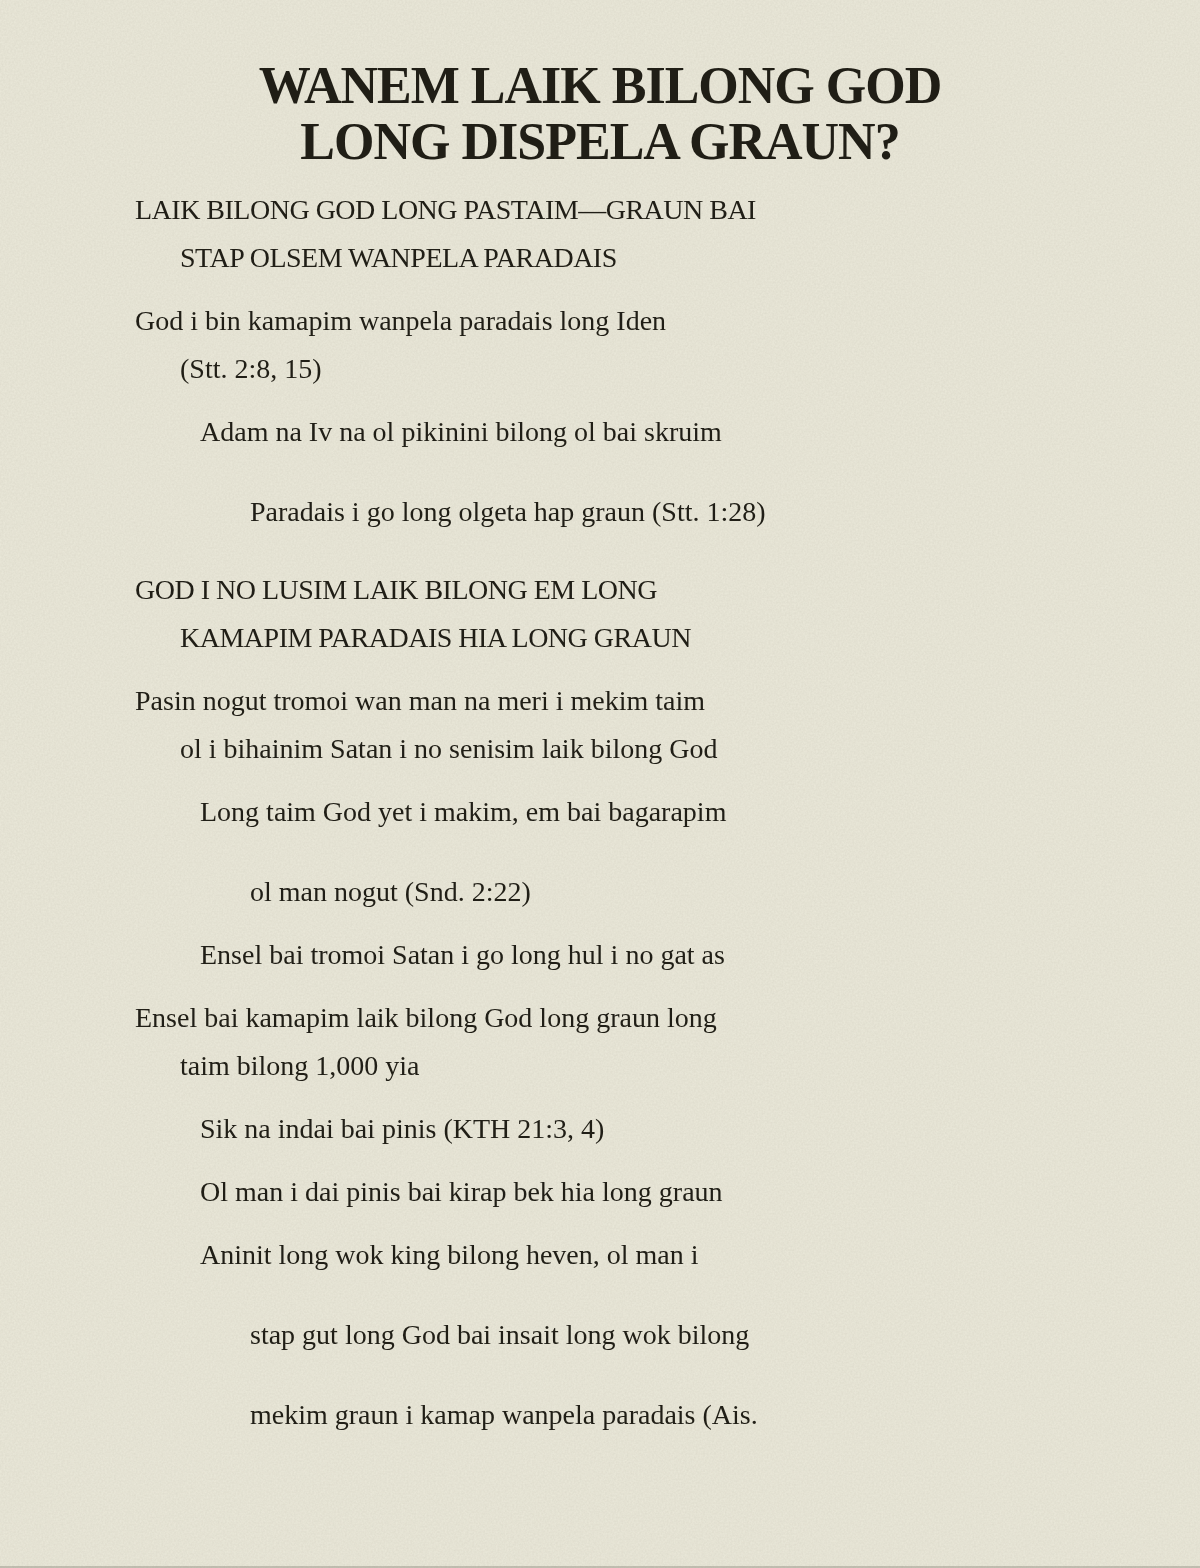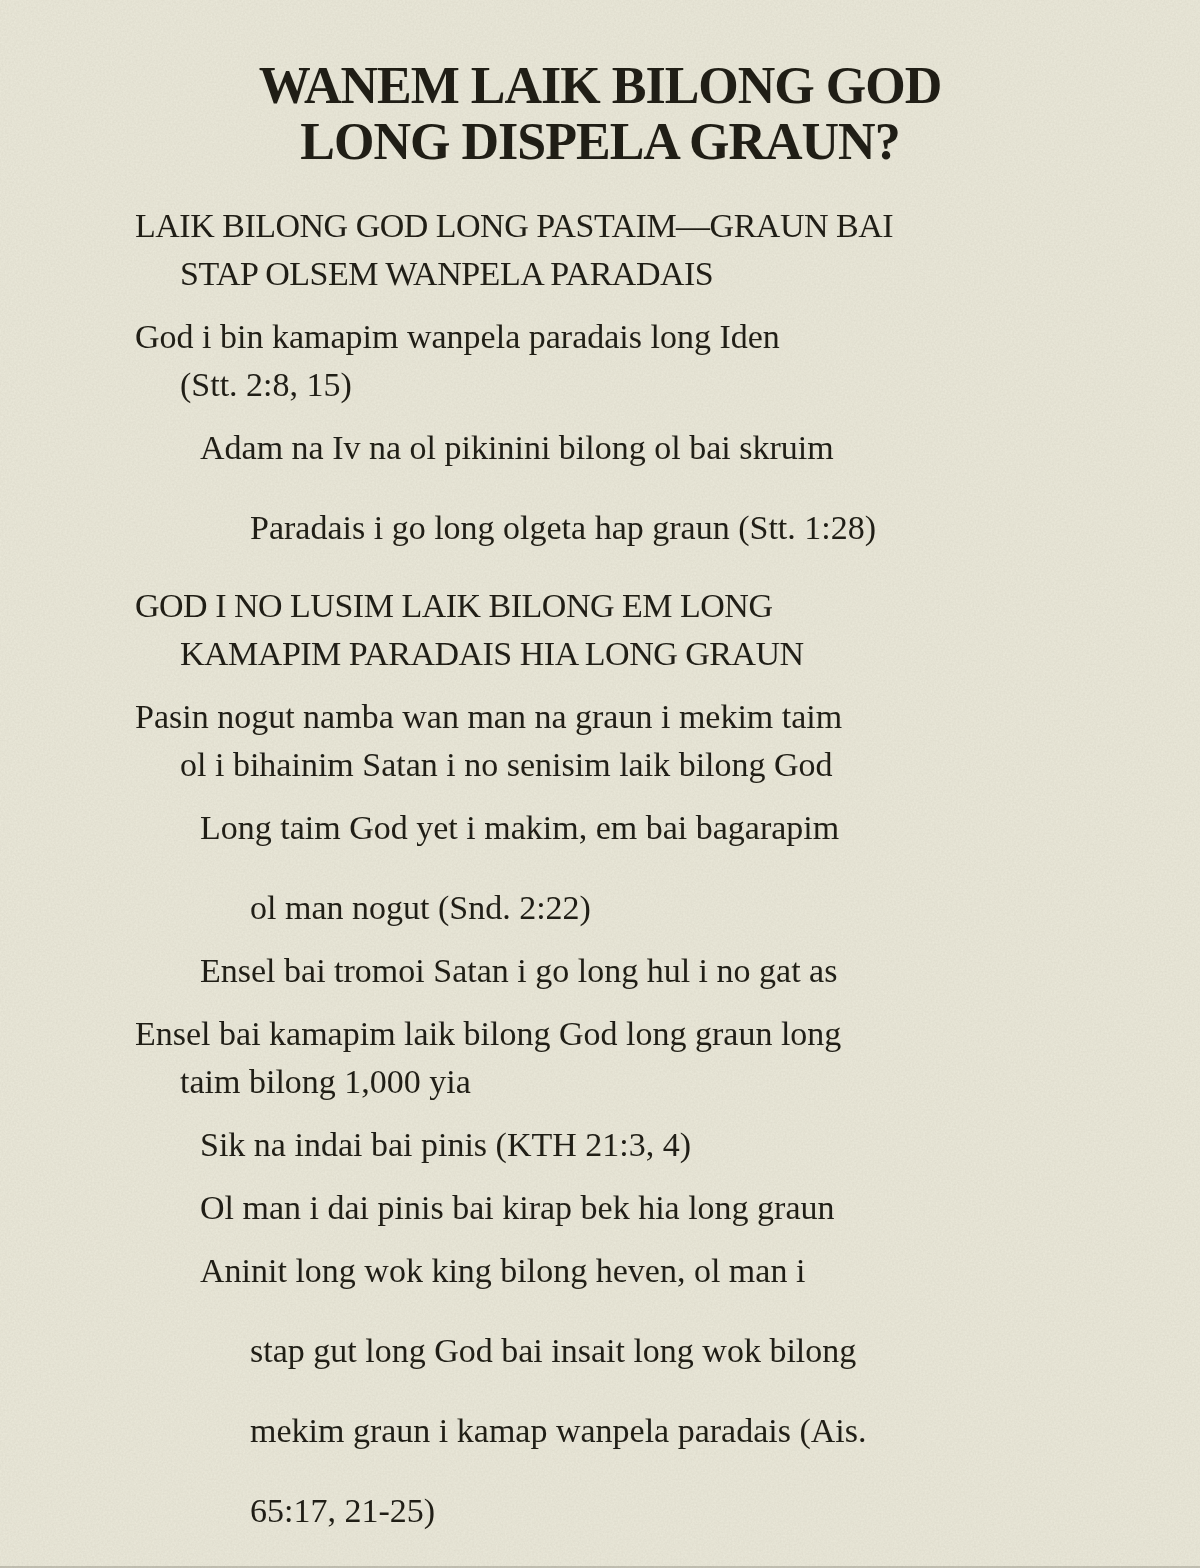--- a/index.html
+++ b/index.html
@@ -21,30 +21,30 @@
     top: 0;
     left: 0;
     z-index: 1;
     display: block;
   }
   .content {
     position: relative;
     z-index: 2;
   }
   .title {
-    margin: 58px 40px 32px 40px;
+    margin: 58px 40px 16px 40px;
     text-align: center;
     font-weight: 700;
     font-size: 52px;
     line-height: 56px;
     letter-spacing: -1px;
   }
   .block {
     margin: 0 30px 15px 135px;
-    font-size: 34px;
+    font-size: 28px;
     line-height: 48px;
   }
   .block .line {
     white-space: nowrap;
   }
   .block.heading {
     letter-spacing: -0.5px;
   }
   .block.heading.gap-before {
     margin-top: 30px;
@@ -103,21 +103,21 @@
       <div class="line first">Adam na Iv na ol pikinini bilong ol bai skruim</div>
       <div class="line cont">Paradais i go long olgeta hap graun (Stt. 1:28)</div>
     </div>
 
     <div class="block heading gap-before">
       <div class="line first">GOD I NO LUSIM LAIK BILONG EM LONG</div>
       <div class="line cont">KAMAPIM PARADAIS HIA LONG GRAUN</div>
     </div>
 
     <div class="block point">
-      <div class="line first">Pasin nogut namba wan man na graun i mekim taim</div>
+      <div class="line first">Pasin nogut tromoi wan man na meri i mekim taim</div>
       <div class="line cont">ol i bihainim Satan i no senisim laik bilong God</div>
     </div>
 
     <div class="block sub">
       <div class="line first">Long taim God yet i makim, em bai bagarapim</div>
       <div class="line cont">ol man nogut (Snd. 2:22)</div>
     </div>
 
     <div class="block sub">
       <div class="line first">Ensel bai tromoi Satan i go long hul i no gat as</div>
@@ -133,19 +133,18 @@
     </div>
 
     <div class="block sub">
       <div class="line first">Ol man i dai pinis bai kirap bek hia long graun</div>
     </div>
 
     <div class="block sub">
       <div class="line first">Aninit long wok king bilong heven, ol man i</div>
       <div class="line cont">stap gut long God bai insait long wok bilong</div>
       <div class="line cont">mekim graun i kamap wanpela paradais (Ais.</div>
-      <div class="line cont">65:17, 21-25)</div>
     </div>
 
   </div>
 
   <div class="bottom-edge"></div>
 </div>
 
 </body></html>

